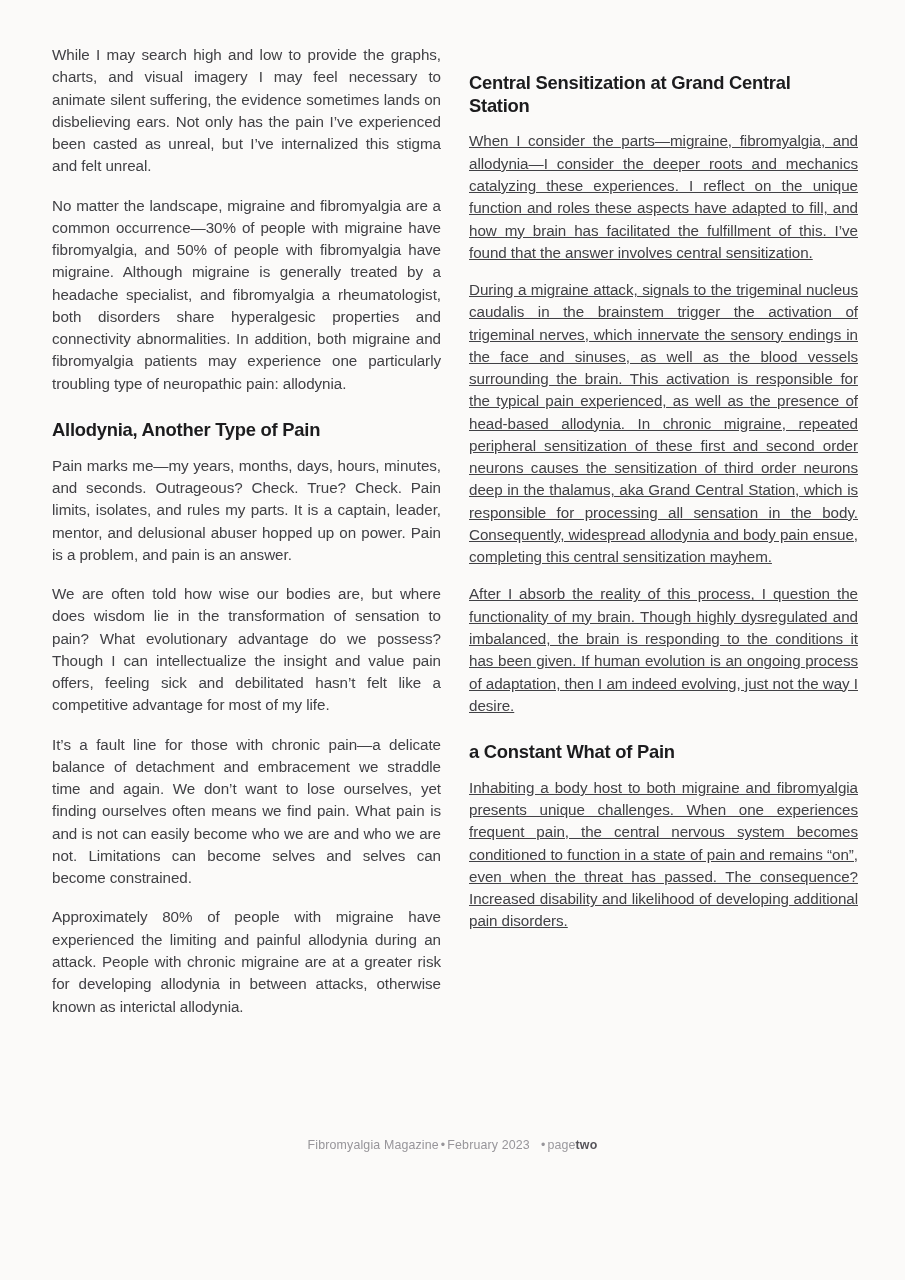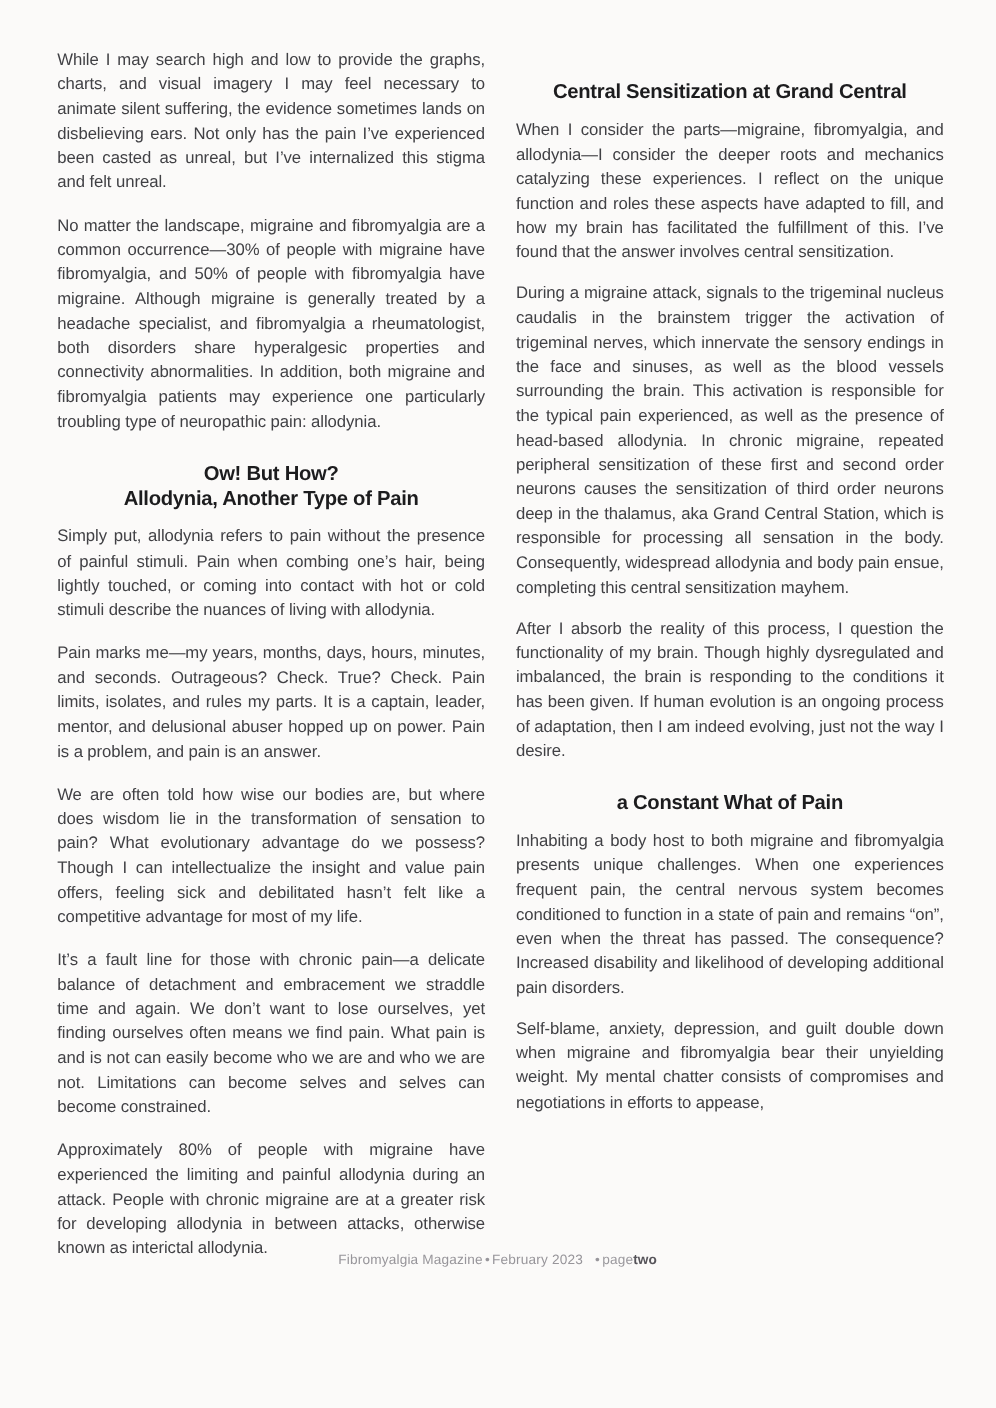--- a/index.html
+++ b/index.html
@@ -43,20 +43,21 @@
     text-align: justify;
     text-justify: inter-word;
     color: #414145;
     letter-spacing: -0.05px;
     word-spacing: -0.1px;
     -webkit-font-smoothing: antialiased;
   }
 
   p.body-text.tight {
     margin-bottom: 15px;
+    text-decoration: underline;
   }
 
   p.body-text.last {
     margin-bottom: 4px;
   }
 
   h2.section-head {
     margin: 24px 0 13px 0;
     font-size: 18.4px;
     line-height: 1.235;
@@ -65,21 +66,20 @@
     text-align: left;
     letter-spacing: -0.25px;
   }
 
   h2.section-head.first-right {
     margin-top: 28px;
   }
 
   h2.section-head .head-line {
     display: block;
-    text-align: center;
   }
 
   .footer {
     position: absolute;
     left: 0;
     right: 0;
     bottom: 28px;
     text-align: center;
     font-size: 12.4px;
     color: #97959a;
@@ -107,56 +107,54 @@
 
   <div class="columns">
 
     <div class="col">
 
       <p class="body-text">While I may search high and low to provide the graphs, charts, and visual imagery I may feel necessary to animate silent suffering, the evidence sometimes lands on disbelieving ears. Not only has the pain I’ve experienced been casted as unreal, but I’ve internalized this stigma and felt unreal.</p>
 
       <p class="body-text">No matter the landscape, migraine and fibromyalgia are a common occurrence—30% of people with migraine have fibromyalgia, and 50% of people with fibromyalgia have migraine. Although migraine is generally treated by a headache specialist, and fibromyalgia a rheumatologist, both disorders share hyperalgesic properties and connectivity abnormalities. In addition, both migraine and fibromyalgia patients may experience one particularly troubling type of neuropathic pain: allodynia.</p>
 
       <h2 class="section-head">
-        <span class="head-line">Ow! But How?</span>
         <span class="head-line">Allodynia, Another Type of Pain</span>
       </h2>
 
-      <p class="body-text">Simply put, allodynia refers to pain without the presence of painful stimuli. Pain when combing one’s hair, being lightly touched, or coming into contact with hot or cold stimuli describe the nuances of living with allodynia.</p>
 
       <p class="body-text">Pain marks me—my years, months, days, hours, minutes, and seconds. Outrageous? Check. True? Check. Pain limits, isolates, and rules my parts. It is a captain, leader, mentor, and delusional abuser hopped up on power. Pain is a problem, and pain is an answer.</p>
 
       <p class="body-text">We are often told how wise our bodies are, but where does wisdom lie in the transformation of sensation to pain? What evolutionary advantage do we possess? Though I can intellectualize the insight and value pain offers, feeling sick and debilitated hasn’t felt like a competitive advantage for most of my life.</p>
 
       <p class="body-text">It’s a fault line for those with chronic pain—a delicate balance of detachment and embracement we straddle time and again. We don’t want to lose ourselves, yet finding ourselves often means we find pain. What pain is and is not can easily become who we are and who we are not. Limitations can become selves and selves can become constrained.</p>
 
       <p class="body-text last">Approximately 80% of people with migraine have experienced the limiting and painful allodynia during an attack. People with chronic migraine are at a greater risk for developing allodynia in between attacks, otherwise known as interictal allodynia.</p>
 
     </div>
 
     <div class="col">
 
 
       <h2 class="section-head first-right">
         <span class="head-line">Central Sensitization at Grand Central</span>
+        <span class="head-line">Station</span>
       </h2>
 
       <p class="body-text tight">When I consider the parts—migraine, fibromyalgia, and allodynia—I consider the deeper roots and mechanics catalyzing these experiences. I reflect on the unique function and roles these aspects have adapted to fill, and how my brain has facilitated the fulfillment of this. I’ve found that the answer involves central sensitization.</p>
 
       <p class="body-text tight">During a migraine attack, signals to the trigeminal nucleus caudalis in the brainstem trigger the activation of trigeminal nerves, which innervate the sensory endings in the face and sinuses, as well as the blood vessels surrounding the brain. This activation is responsible for the typical pain experienced, as well as the presence of head-based allodynia. In chronic migraine, repeated peripheral sensitization of these first and second order neurons causes the sensitization of third order neurons deep in the thalamus, aka Grand Central Station, which is responsible for processing all sensation in the body. Consequently, widespread allodynia and body pain ensue, completing this central sensitization mayhem.</p>
 
       <p class="body-text tight">After I absorb the reality of this process, I question the functionality of my brain. Though highly dysregulated and imbalanced, the brain is responding to the conditions it has been given. If human evolution is an ongoing process of adaptation, then I am indeed evolving, just not the way I desire.</p>
 
       <h2 class="section-head">
         <span class="head-line">a Constant What of Pain</span>
       </h2>
 
       <p class="body-text tight">Inhabiting a body host to both migraine and fibromyalgia presents unique challenges. When one experiences frequent pain, the central nervous system becomes conditioned to function in a state of pain and remains “on”, even when the threat has passed. The consequence? Increased disability and likelihood of developing additional pain disorders.</p>
 
-      <p class="body-text last">Self-blame, anxiety, depression, and guilt double down when migraine and fibromyalgia bear their unyielding weight. My mental chatter consists of compromises and negotiations in efforts to appease,</p>
 
     </div>
 
   </div>
 
   <div class="footer">
     <span>Fibromyalgia Magazine</span><span class="sep">•</span><span>February 2023</span><span class="gap"></span><span class="sep">•</span><span class="page-word">page</span><span class="page-num">two</span>
   </div>
 
 </div>

